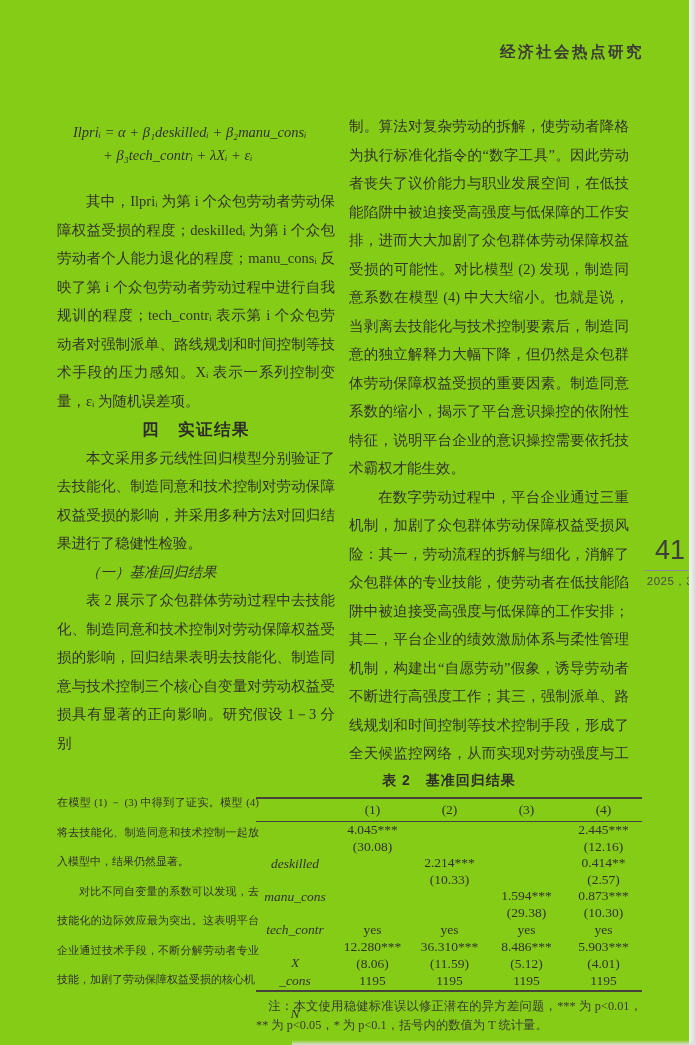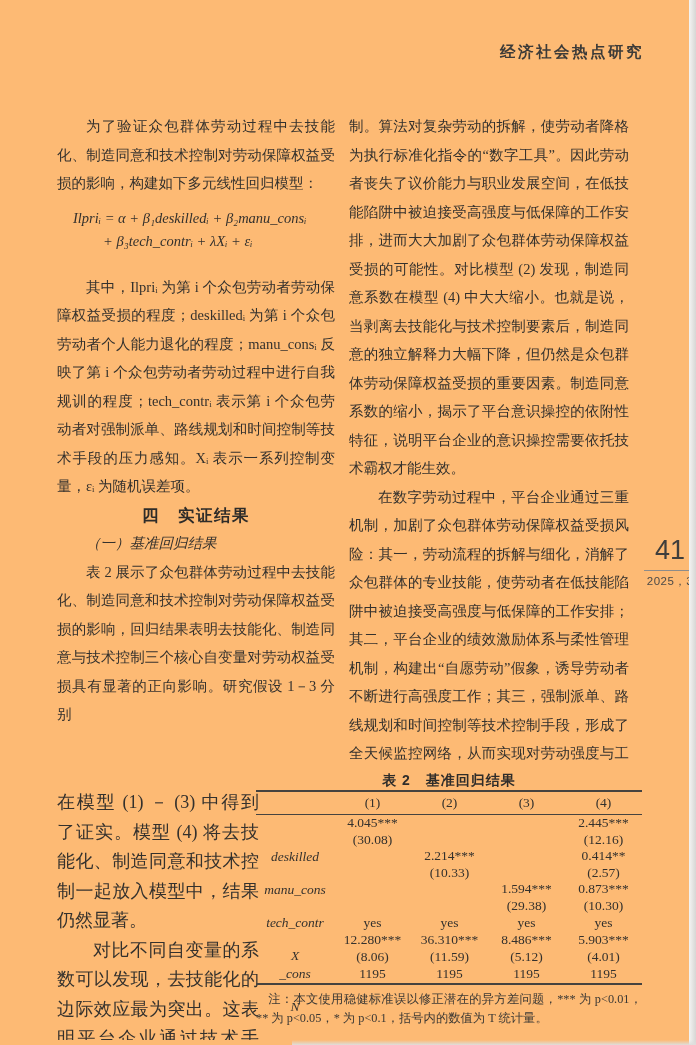--- a/index.html
+++ b/index.html
@@ -1,18 +1,18 @@
 <!DOCTYPE html>
 <html lang="zh"><head>
 <meta charset="utf-8">
 <style>
   html,body { margin:0; padding:0; background:#ffffff; }
   .page {
     position:relative; width:696px; height:1045px;
-    background:#fdba74; overflow:hidden;
+    background:#84cc16; overflow:hidden;
     font-family:"Liberation Serif","DejaVu Serif",serif;
     color:#34312d;
   }
   
   .edge-right { position:absolute; top:0; right:0; width:7px; height:100%;
     background:linear-gradient(to right,#f4f4f3,#d7d6d4); }
   .edge-bottom { position:absolute; bottom:0; right:0; width:58%; height:5px;
     background:linear-gradient(to top,#dededc,rgba(250,250,249,0)); }
 
   .journal-header {
@@ -22,40 +22,40 @@
   }
 
   .col { text-align:justify; font-size:14.5px; line-height:28.5px; }
   .col p { margin:0; }
   .indent { text-indent:2em; }
   .kai { font-style:italic; text-indent:2em; }
 
   .col-left  { position:absolute; left:57px;  top:112px; width:278px; height:676px; overflow:hidden; }
   .col-right { position:absolute; left:349px; top:112px; width:280px; height:662px; overflow:hidden; }
   .col-left-narrow { position:absolute; left:57px; top:788px; width:202px; height:252px;
-    overflow:hidden; text-align:justify; font-size:18px; line-height:29.5px; }
+    overflow:hidden; text-align:justify; font-size:11px; line-height:29.5px; }
   .col-left-narrow p { margin:0; }
 
   .formula { font-style:italic; font-size:14.5px; line-height:23px; margin:9px 0 20px; }
   .formula .l1 { padding-left:16px; }
   .formula .l2 { padding-left:46px; }
 
   .sec-head {
     text-align:center; text-indent:0;
     font-family:"Liberation Sans","DejaVu Sans",sans-serif;
     font-weight:bold; font-size:16.5px; letter-spacing:1.5px; color:#2e2c29;
     margin:15px 0 13px;
   }
 
   
   .table-wrap { position:absolute; left:256px; top:772px; width:386px; }
   .table-title {
     text-align:center; font-family:"Liberation Sans","DejaVu Sans",sans-serif;
     font-weight:bold; font-size:14px; letter-spacing:1px; color:#2f2d2a;
-    margin-bottom:0;
+    margin-bottom:7px;
   }
   .tbl { border-top:2px solid #46433f; border-bottom:2px solid #46433f; font-size:13.5px; }
   .thead-row { display:flex; border-bottom:1px solid #46433f; line-height:22px; height:22px; }
   .trow { display:flex; }
   .trow.coef { height:33px; }
   .trow.single { height:18px; line-height:18px; }
   .tlabel { width:78px; text-align:center; font-style:italic; line-height:17px; padding-top:0.5px;margin-top:32px; }
   .trow.single .tlabel { line-height:18px; }
   .tc { flex:1; text-align:center; }
   .tval, .tsub { display:block; line-height:16.5px; }
@@ -70,27 +70,27 @@
   .pageno .issue { font-size:11.5px; letter-spacing:0.5px; color:#4b4a48; }
 </style>
 </head>
 <body>
 
 <div class="page">
 
   <div class="journal-header">经济社会热点研究</div>
 
   <div class="col col-left">
-    <p class="indent">为了验证众包群体劳动过程中去技能化、制造同意和技术控制对劳动保障权益受损的影响，构建如下多元线性回归模型：</p>
     <div class="formula">
       <div class="l1">Ilpriᵢ = α + β₁deskilledᵢ +  β₂manu_consᵢ</div>
       <div class="l2">+ β₃tech_contrᵢ + λXᵢ + εᵢ</div>
     </div>
     <p class="indent">其中，Ilpriᵢ 为第 i 个众包劳动者劳动保障权益受损的程度；deskilledᵢ 为第 i 个众包劳动者个人能力退化的程度；manu_consᵢ 反映了第 i 个众包劳动者劳动过程中进行自我规训的程度；tech_contrᵢ 表示第 i 个众包劳动者对强制派单、路线规划和时间控制等技术手段的压力感知。Xᵢ 表示一系列控制变量，εᵢ 为随机误差项。</p>
     <p class="sec-head">四　实证结果</p>
+    <p class="indent">本文采用多元线性回归模型分别验证了去技能化、制造同意和技术控制对劳动保障权益受损的影响，并采用多种方法对回归结果进行了稳健性检验。</p>
     <p class="kai">（一）基准回归结果</p>
     <p class="indent">表 2 展示了众包群体劳动过程中去技能化、制造同意和技术控制对劳动保障权益受损的影响，回归结果表明去技能化、制造同意与技术控制三个核心自变量对劳动权益受损具有显著的正向影响。研究假设 1－3 分别</p>
   </div>
 
   <div class="col-left-narrow">
     <p>在模型 (1) － (3) 中得到了证实。模型 (4) 将去技能化、制造同意和技术控制一起放入模型中，结果仍然显著。</p>
     <p class="indent">对比不同自变量的系数可以发现，去技能化的边际效应最为突出。这表明平台企业通过技术手段，不断分解劳动者专业技能，加剧了劳动保障权益受损的核心机</p>
   </div>
 
   <div class="col col-right">

